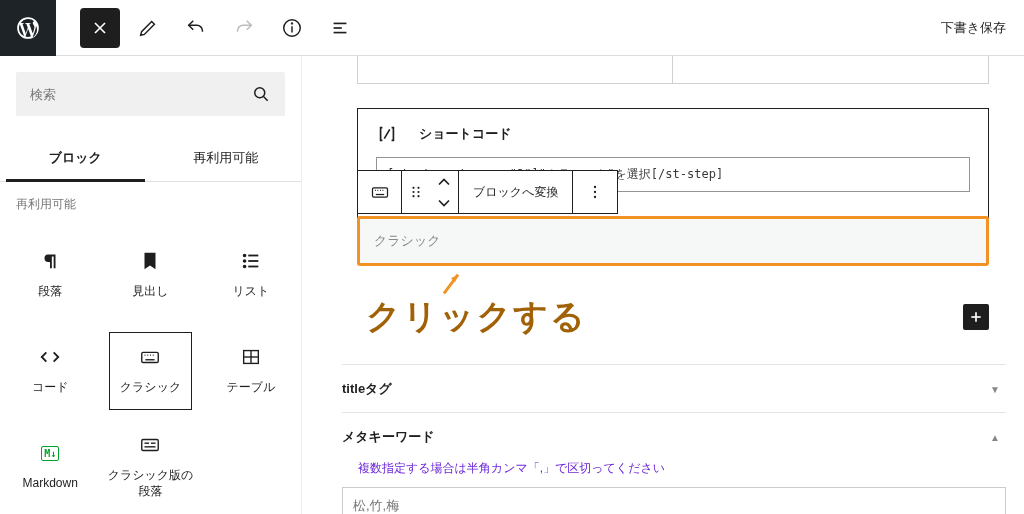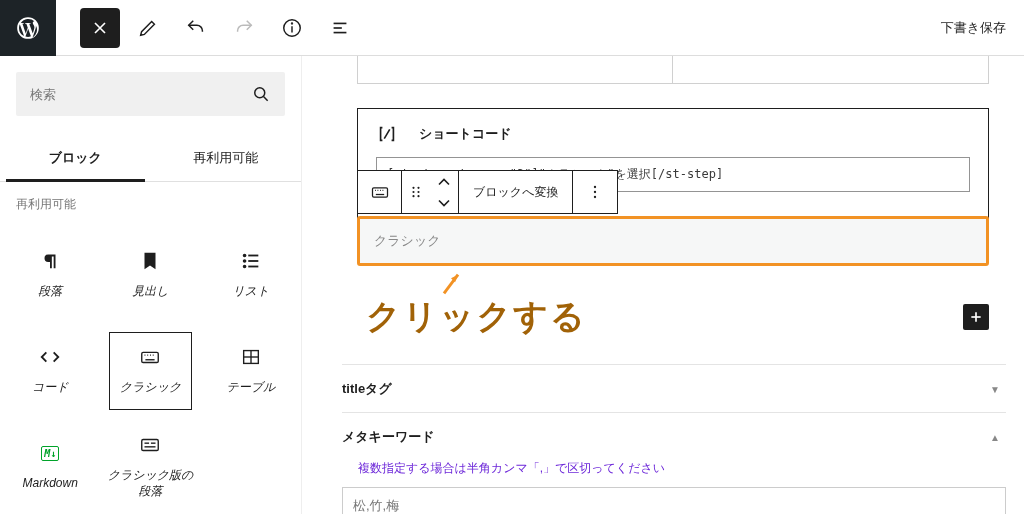--- a/index.html
+++ b/index.html
@@ -21,21 +21,21 @@
   .left-panel { position: absolute; top: 56px; left: 0; width: 302px; height: calc(514px - 56px); background: #fff; border-right: 1px solid #eee; }
   .search-row { margin: 16px 16px 19px; background: #f0f0f0; border-radius: 2px; height: 44px; display: flex; align-items: center; padding: 0 14px; }
   .search-input { flex: 1; border: none; background: transparent; font-size: 13px; outline: none; }
   .search-ico { width: 20px; height: 20px; }
   .tabs { display: flex; border-bottom: 1px solid #e0e0e0; }
   .tab { flex: 1; text-align: center; padding: 14px 0; font-size: 13px; cursor: pointer; position: relative; }
   .tab.active { font-weight: 600; }
   .tab.active::after { content: ""; position: absolute; left: 6px; right: 6px; bottom: -1px; height: 3px; background: #1e1e1e; }
   .section-label { padding: 14px 16px; font-size: 12px; color: #757575; }
   .block-grid { display: grid; grid-template-columns: repeat(3, 1fr); }
-  .block-item { display: flex; flex-direction: column; align-items: center; justify-content: center; height: 96px; font-size: 12px; cursor: pointer; gap: 12px; font-style: italic; }
+  .block-item { display: flex; flex-direction: column; align-items: center; justify-content: center; height: 96px; font-size: 12px; cursor: pointer; gap: 12px; }
   .block-item.selected { outline: 1px solid #1e1e1e; outline-offset: -10px; border-radius: 4px; }
   .block-item .icon { height: 22px; display: flex; align-items: center; justify-content: center; }
   .block-item .icon svg { width: 22px; height: 22px; }
   .block-item .lbl { text-align: center; line-height: 1.3; padding: 0 6px; }
   .markdown-ico { font-family: monospace; font-size: 10px; font-weight: 700; color: #00a32a; border: 1.5px solid #00a32a; padding: 1px 2px; border-radius: 2px; }
 
   
   .canvas { position: absolute; top: 56px; left: 302px; right: 0; height: calc(514px - 56px); background: #fff; overflow: hidden; }
   .truncated-top { position: absolute; top: 0; left: 55px; right: 35px; height: 28px; border: 1px solid #d0d0d0; border-top: none; background: #fff; }
   .truncated-top::before { content: ""; position: absolute; right: 50%; top: 0; bottom: 0; width: 1px; background: #d0d0d0; }

